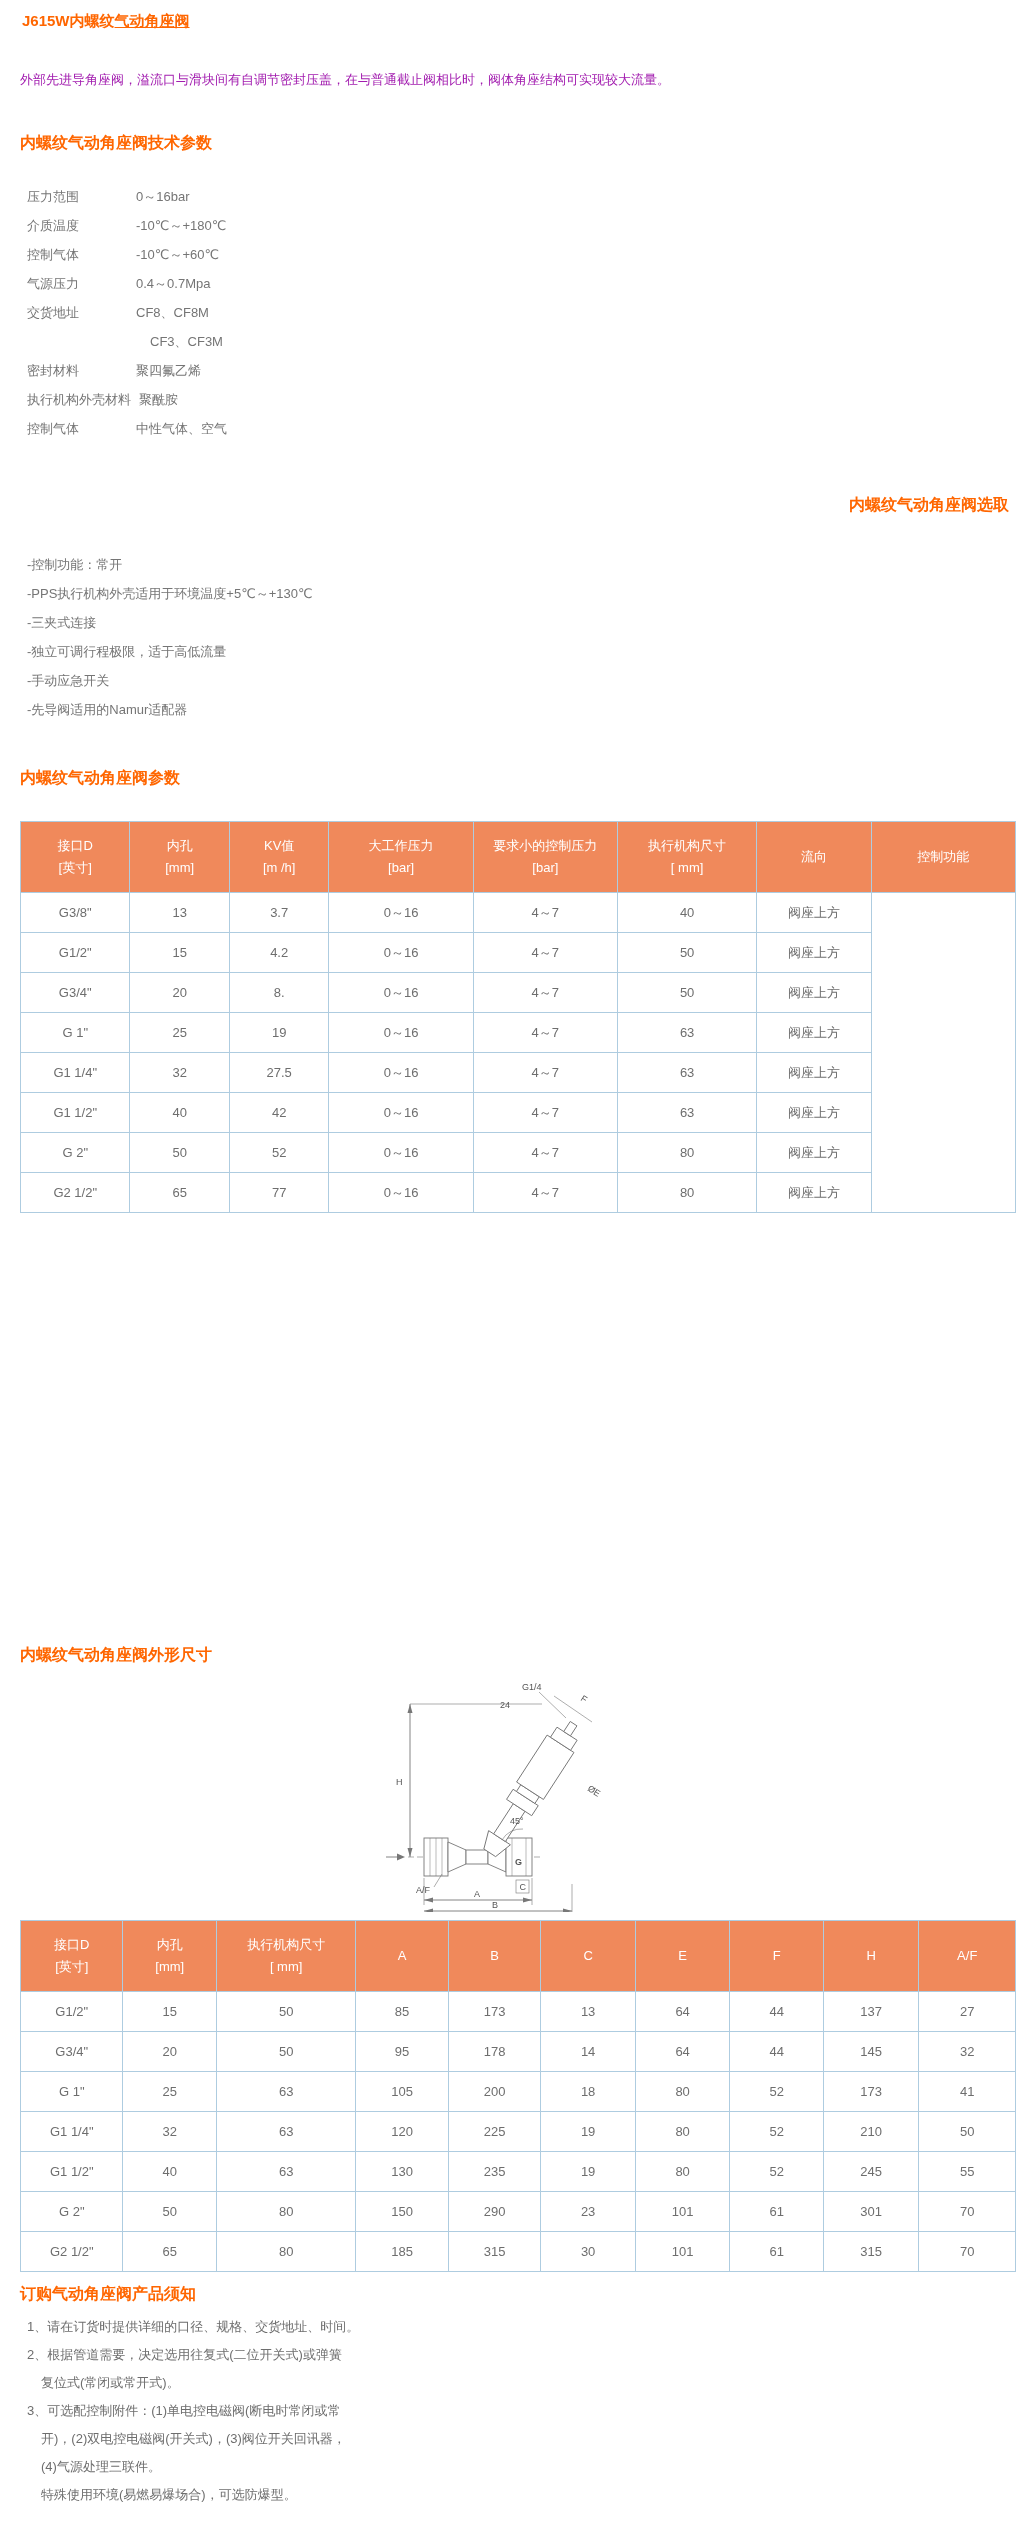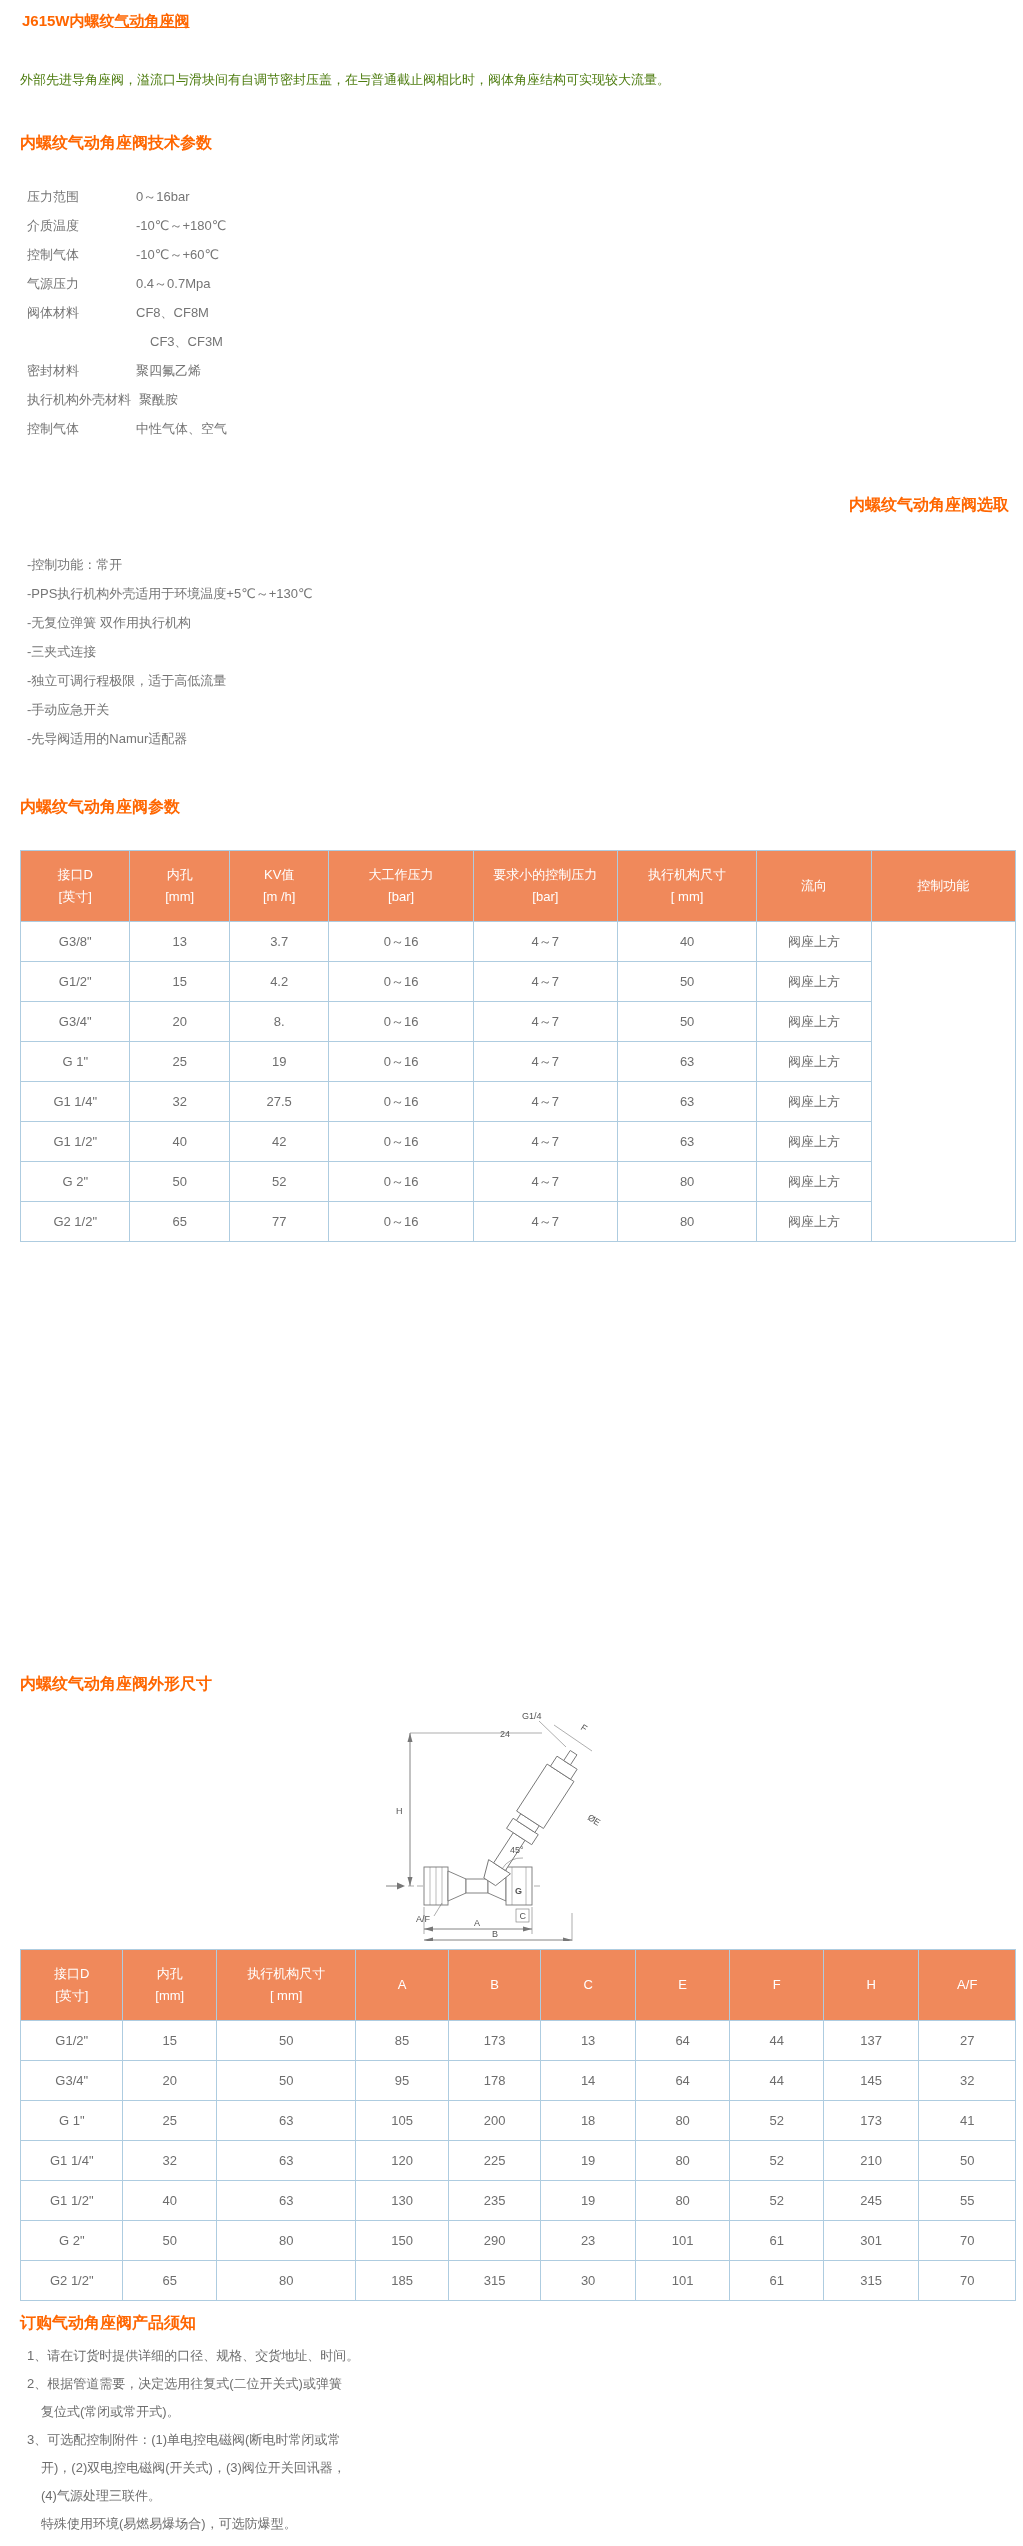--- a/index.html
+++ b/index.html
@@ -6,21 +6,21 @@
   body{
     width:1023px;
     font-family:"Liberation Sans","DejaVu Sans",sans-serif;
     font-size:13px;
     color:#757575;
     overflow-x:hidden;
   }
   .content{padding:12px 14px 20px 14px;}
   .page-title{margin-left:8px;font-size:15px;font-weight:bold;color:#f60;}
   .page-title .link{text-decoration:underline;cursor:pointer;}
-  .desc{margin:40px 0 0 6px;color:#4d7c0f;}
+  .desc{margin:40px 0 0 6px;color:#a21caf;}
   .sec-heading{margin-left:6px;font-size:16px;font-weight:bold;color:#f60;}
   .h-tech{margin-top:44px;}
   .h-sel{margin-top:52px;text-align:right;}
   .h-params{margin-top:44px;}
   .h-dims{margin-top:432px;}
   .h-order{margin-top:12px;}
   .params-list{margin:28px 0 0 13px;}
   .param-row{display:flex;height:29px;line-height:29px;}
   .param-label{min-width:101px;white-space:nowrap;margin-right:8px;}
   .param-value.indent{padding-left:14px;}
@@ -81,21 +81,21 @@
       </div>
       <div class="param-row">
         <span class="param-label">控制气体</span>
         <span class="param-value">-10℃～+60℃</span>
       </div>
       <div class="param-row">
         <span class="param-label">气源压力</span>
         <span class="param-value">0.4～0.7Mpa</span>
       </div>
       <div class="param-row">
-        <span class="param-label">阀体材料</span>
+        <span class="param-label">交货地址</span>
         <span class="param-value">CF8、CF8M</span>
       </div>
       <div class="param-row">
         <span class="param-label"></span>
         <span class="param-value indent">CF3、CF3M</span>
       </div>
       <div class="param-row">
         <span class="param-label">密封材料</span>
         <span class="param-value">聚四氟乙烯</span>
       </div>
@@ -107,21 +107,20 @@
         <span class="param-label">控制气体</span>
         <span class="param-value">中性气体、空气</span>
       </div>
     </div>
 
   <div class="sec-heading h-sel">内螺纹气动角座阀选取</div>
 
   <div class="sel-list">
       <div class="sel-item">-控制功能：常开</div>
       <div class="sel-item">-PPS执行机构外壳适用于环境温度+5℃～+130℃</div>
-      <div class="sel-item">-无复位弹簧  双作用执行机构</div>
       <div class="sel-item">-三夹式连接</div>
       <div class="sel-item">-独立可调行程极限，适于高低流量</div>
       <div class="sel-item">-手动应急开关</div>
       <div class="sel-item">-先导阀适用的Namur适配器</div>
     </div>
 
   <div class="sec-heading h-params">内螺纹气动角座阀参数</div>
 
   <table class="data-table">
       <colgroup>

